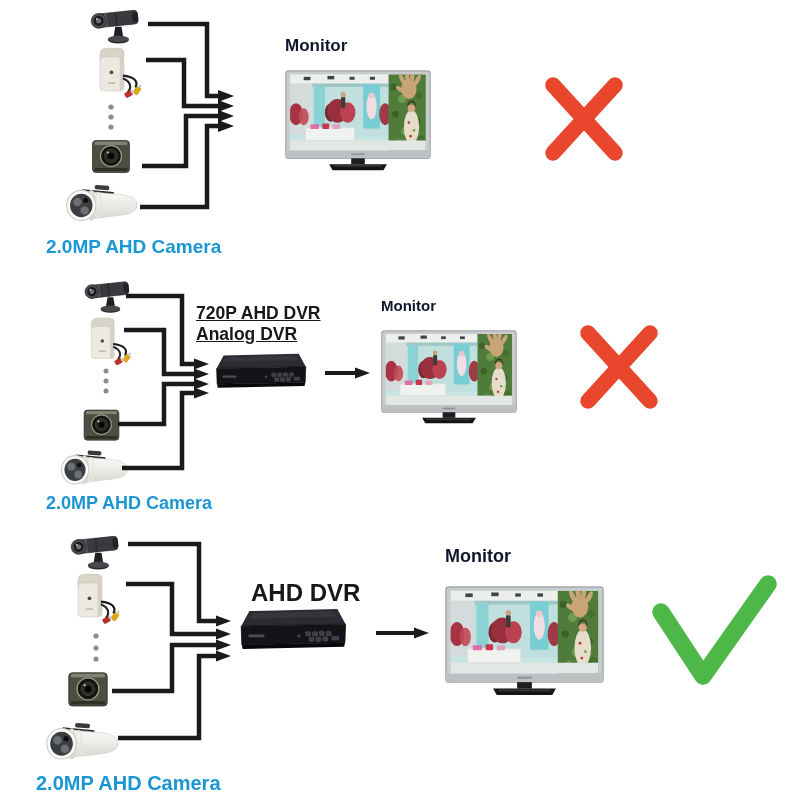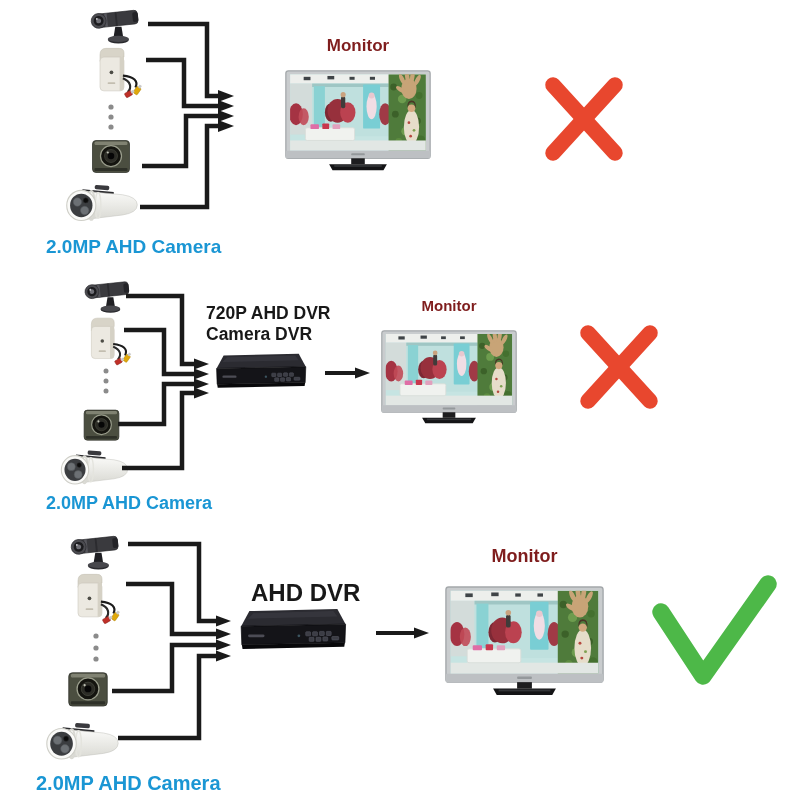--- a/index.html
+++ b/index.html
@@ -1,29 +1,29 @@
 <!DOCTYPE html>
 <html><head>
 <meta charset="utf-8">
 <style>
   html,body{margin:0;padding:0;background:#ffffff;}
   #canvas{position:relative;width:800px;height:800px;background:#ffffff;overflow:hidden;
           font-family:"Liberation Sans",sans-serif;}
   #diagram-svg{position:absolute;left:0;top:0;width:800px;height:800px;}
   .lbl{position:absolute;font-weight:bold;white-space:nowrap;}
   .cam-lbl{color:#1a96d4;text-align:right;}
-  .mon-lbl{color:#7f1d1d;text-align:center;}
+  .mon-lbl{color:#0f172a;text-align:left;}
   .dvr-lbl{color:#181818;}
   .lbl-row1-cam{left:46px;top:236px;font-size:19px;}
   .lbl-row2-cam{left:46px;top:493px;font-size:18px;}
   .lbl-row3-cam{left:36px;top:772px;font-size:20px;}
   .lbl-row1-mon{left:285px;top:36px;width:146px;font-size:17px;}
   .lbl-row2-mon{left:381px;top:297px;width:136px;font-size:15px;}
   .lbl-row3-mon{left:445px;top:546px;width:159px;font-size:18px;}
-  .lbl-row2-dvr{left:206px;top:303px;font-size:17.5px;line-height:21px;}
+  .lbl-row2-dvr{left:196px;top:303px;font-size:17.5px;line-height:21px;text-decoration:underline;}
   .lbl-row3-dvr{left:251px;top:579px;font-size:24px;}
 </style>
 </head>
 <body>
 
 <div id="canvas">
 
 <svg id="diagram-svg" viewBox="0 0 800 800">
   <defs>
     <linearGradient id="gWhiteBody" x1="0" y1="0" x2="0" y2="1">
@@ -271,21 +271,21 @@
   </g>
   <use href="#monitor-tv" x="445" y="586" width="159" height="112.8"></use>
   <path d="M661 612 L703 676 L768 584" fill="none" stroke="#4db848" stroke-width="17.5" stroke-linecap="round" stroke-linejoin="round"></path>
 </svg>
 
   <div class="lbl cam-lbl lbl-row1-cam">2.0MP AHD Camera</div>
   <div class="lbl mon-lbl lbl-row1-mon">Monitor</div>
 
   <div class="lbl dvr-lbl lbl-row2-dvr">
     <div>720P AHD DVR</div>
-    <div>Camera DVR</div>
+    <div>Analog DVR</div>
   </div>
   <div class="lbl mon-lbl lbl-row2-mon">Monitor</div>
   <div class="lbl cam-lbl lbl-row2-cam">2.0MP AHD Camera</div>
 
   <div class="lbl dvr-lbl lbl-row3-dvr">AHD DVR</div>
   <div class="lbl mon-lbl lbl-row3-mon">Monitor</div>
   <div class="lbl cam-lbl lbl-row3-cam">2.0MP AHD Camera</div>
 
 </div>
 

